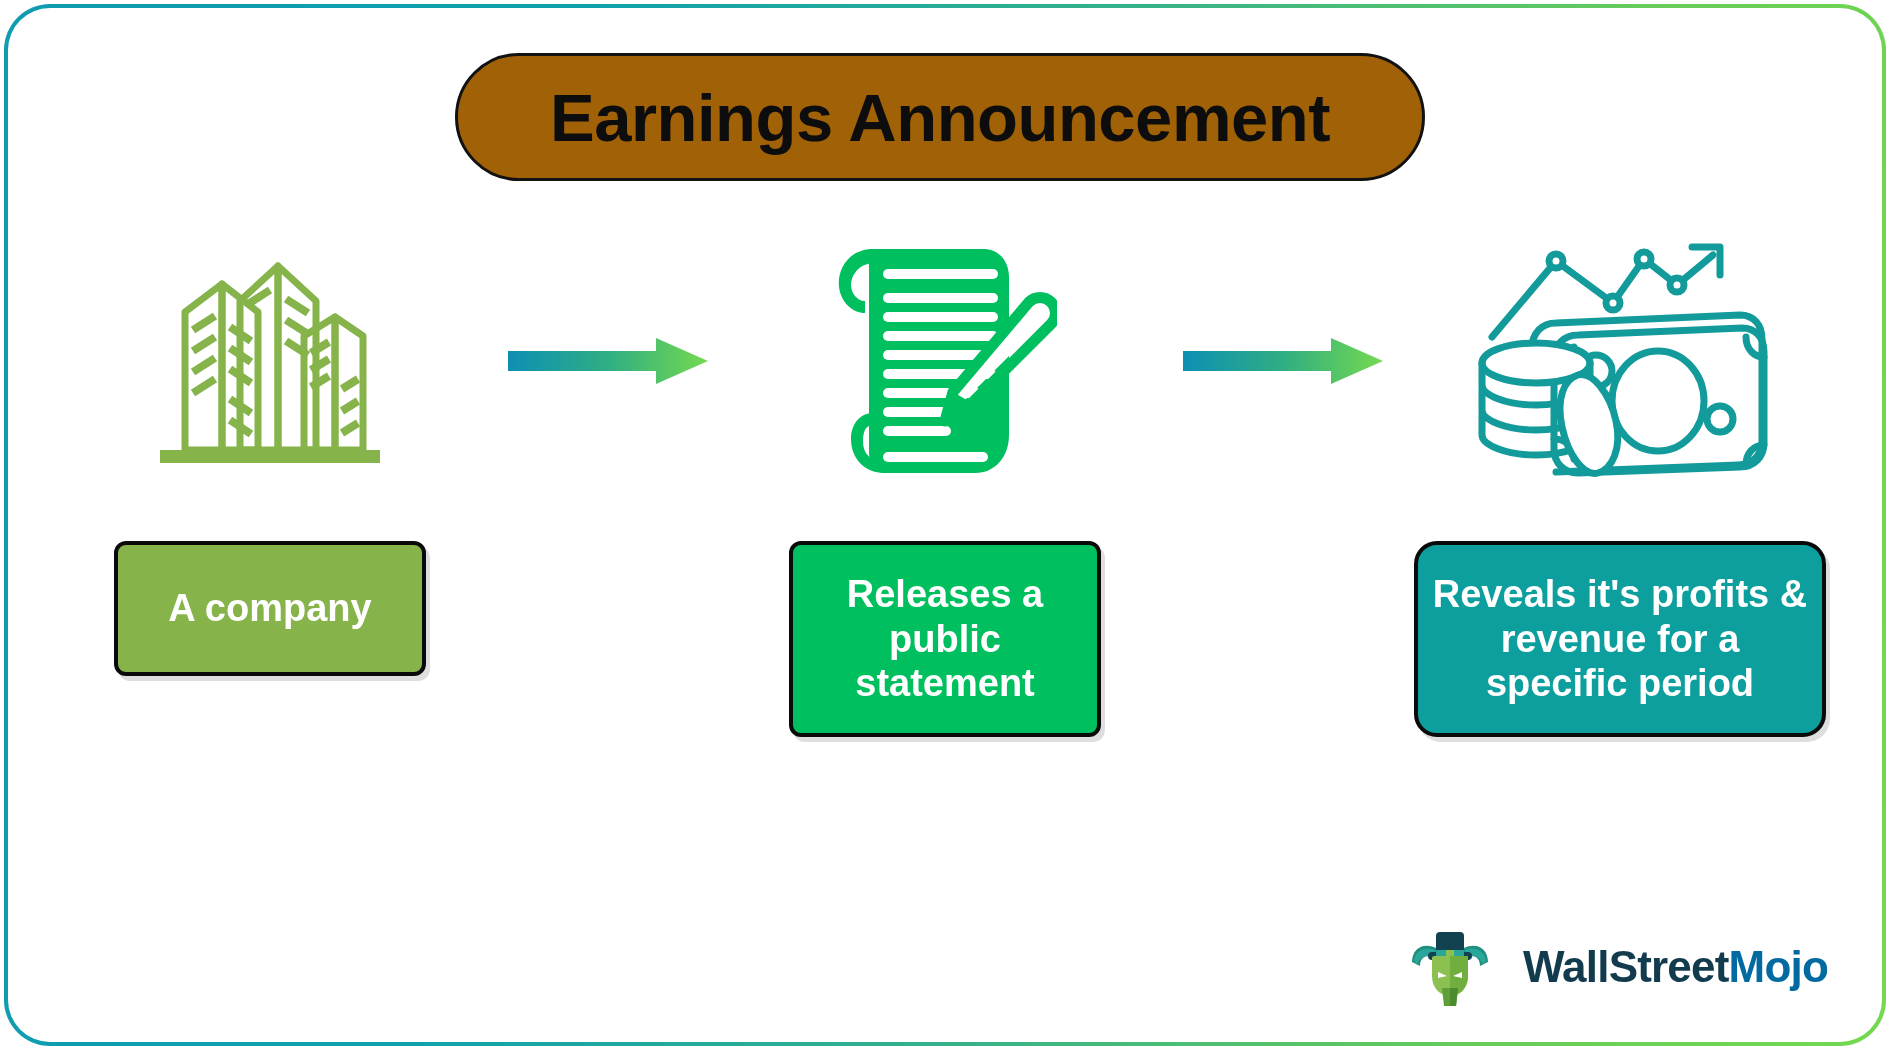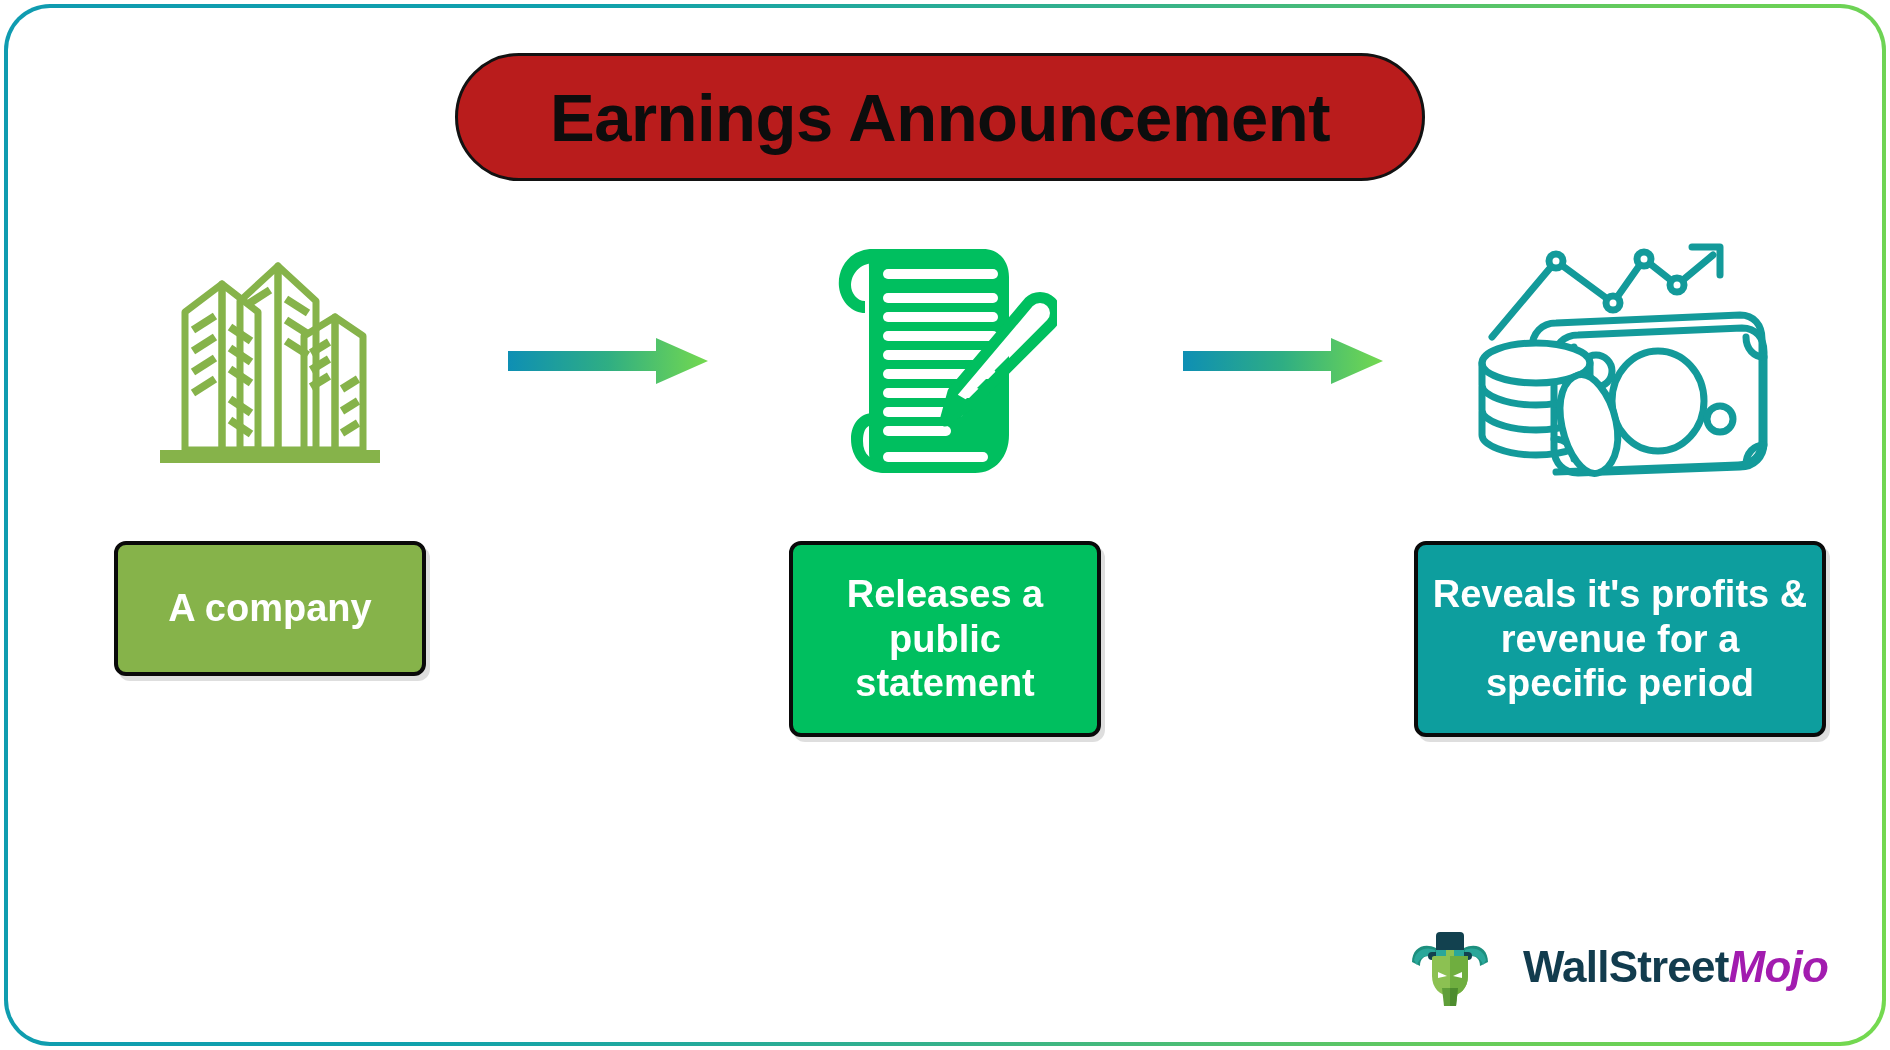--- a/index.html
+++ b/index.html
@@ -39,21 +39,21 @@
 
   
   .title-pill {
     position: absolute;
     left: 455px;
     top: 53px;
     width: 970px;
     height: 128px;
     border: 3px solid #121212;
     border-radius: 64px;
-    background: #b91c1c;
+    background: #a16207;
     display: flex;
     align-items: center;
     justify-content: center;
     z-index: 4;
   }
   .title-text {
     font-size: 67px;
     font-weight: 700;
     letter-spacing: -0.5px;
     color: #0d0d0d;
@@ -112,20 +112,21 @@
     background: #00bf5f;
     font-size: 38px;
     padding: 12px 14px;
   }
   .box-3 {
     width: 412px;
     height: 196px;
     background: #0d9e9e;
     font-size: 38px;
     padding: 0 12px;
+    border-radius: 23px;
   }
 
   
   .arrow-wrap {
     width: 210px;
     display: flex;
     align-items: center;
     justify-content: center;
     padding-top: 110px;
   }
@@ -140,21 +141,21 @@
     gap: 14px;
     z-index: 5;
   }
   .logo-text {
     font-size: 44px;
     font-weight: 700;
     letter-spacing: -0.8px;
     white-space: nowrap;
   }
   .logo-wall { color: #123c4e; margin-left: 17px; }
-  .logo-mojo { color: #a21caf; font-style: italic; }
+  .logo-mojo { color: #0369a1; }
 </style>
 </head>
 <body>
 
 <div id="infographic">
 
   <div class="frame">
     <div class="frame-inner"></div>
   </div>
 

